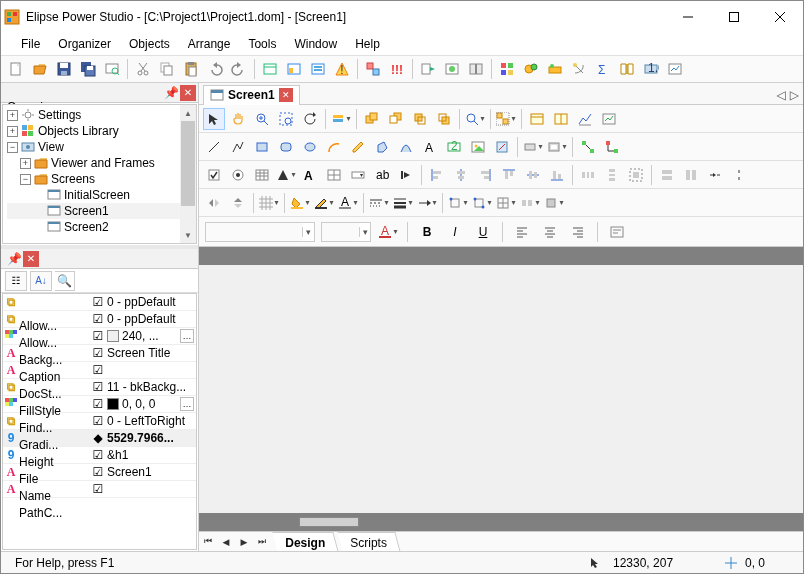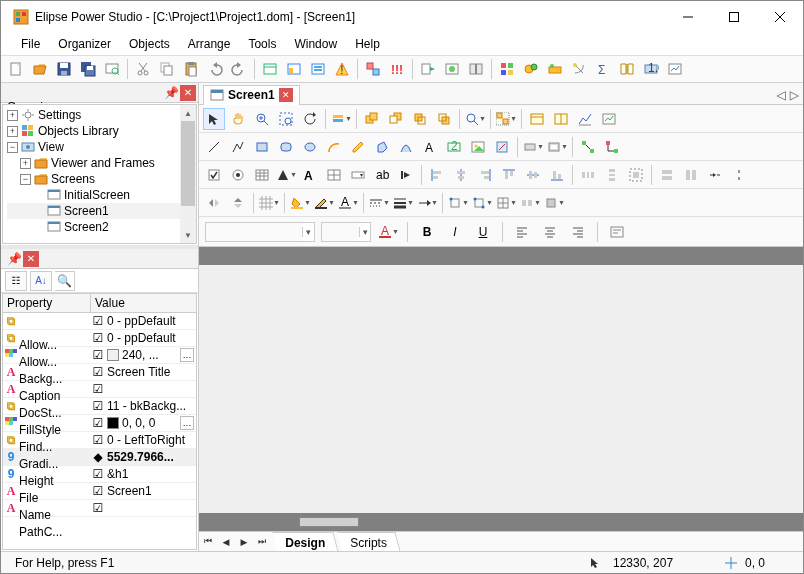--- a/index.html
+++ b/index.html
@@ -1,17 +1,17 @@
 <!DOCTYPE html>
 <html><head>
 <meta charset="utf-8">
 <style>
 * { margin:0; padding:0; box-sizing:border-box; font-family:"Segoe UI",Tahoma,sans-serif; font-size:12px; }
 body { background:#fff; width:804px; height:574px; border:1px solid #888; display:flex; flex-direction:column; overflow:hidden; }
-.titlebar { height:32px; display:flex; align-items:center; padding-left:12px; background:#fff; }
+.titlebar { height:32px; display:flex; align-items:center; padding-left:3px; background:#fff; }
 .titlebar .icon { width:16px; height:16px; margin-right:6px; }
 .titlebar .title { flex:1; font-size:12px; }
 .winbtns { display:flex; }
 .winbtns div { width:46px; height:30px; display:flex; align-items:center; justify-content:center; color:#000; }
 .winbtns div svg { width:10px; height:10px; }
 .menubar { height:22px; display:flex; align-items:center; padding-left:12px; gap:2px; }
 .menubar span { padding:2px 8px; cursor:default; }
 .toolbar { height:28px; border-top:1px solid #e0e0e0; border-bottom:1px solid #d0d0d0; display:flex; align-items:center; padding:0 4px; gap:2px; background:#fafafa; }
 .tbtn { width:22px; height:22px; display:flex; align-items:center; justify-content:center; border:1px solid transparent; }
 .sep { width:1px; height:20px; background:#ccc; margin:0 2px; }
@@ -418,24 +418,20 @@
     <div class="panel-head">
       <span class="pin">📌</span>
       <span class="closex">✕</span>
     </div>
     <div class="propsearch">
       <div class="psbtn">☷</div>
       <div class="psbtn" style="color:#36c">A↓</div>
       <div class="psglass">🔍</div>
     </div>
     <div class="propgrid">
-      <div class="pghdr">
-        <div class="pgcol1">Property</div>
-        <div>Value</div>
-      </div>
       <div id="propbody">
           <div class="pgrow">
             <span class="pgic">
               <span style="color:#d4a017;font-weight:bold">⧉</span>
             </span>
             <span class="pgk">Allow...</span>
             <span class="pgck">☑</span>
             <span class="pgv">
               <span>0 - ppDefault</span>
             </span>

